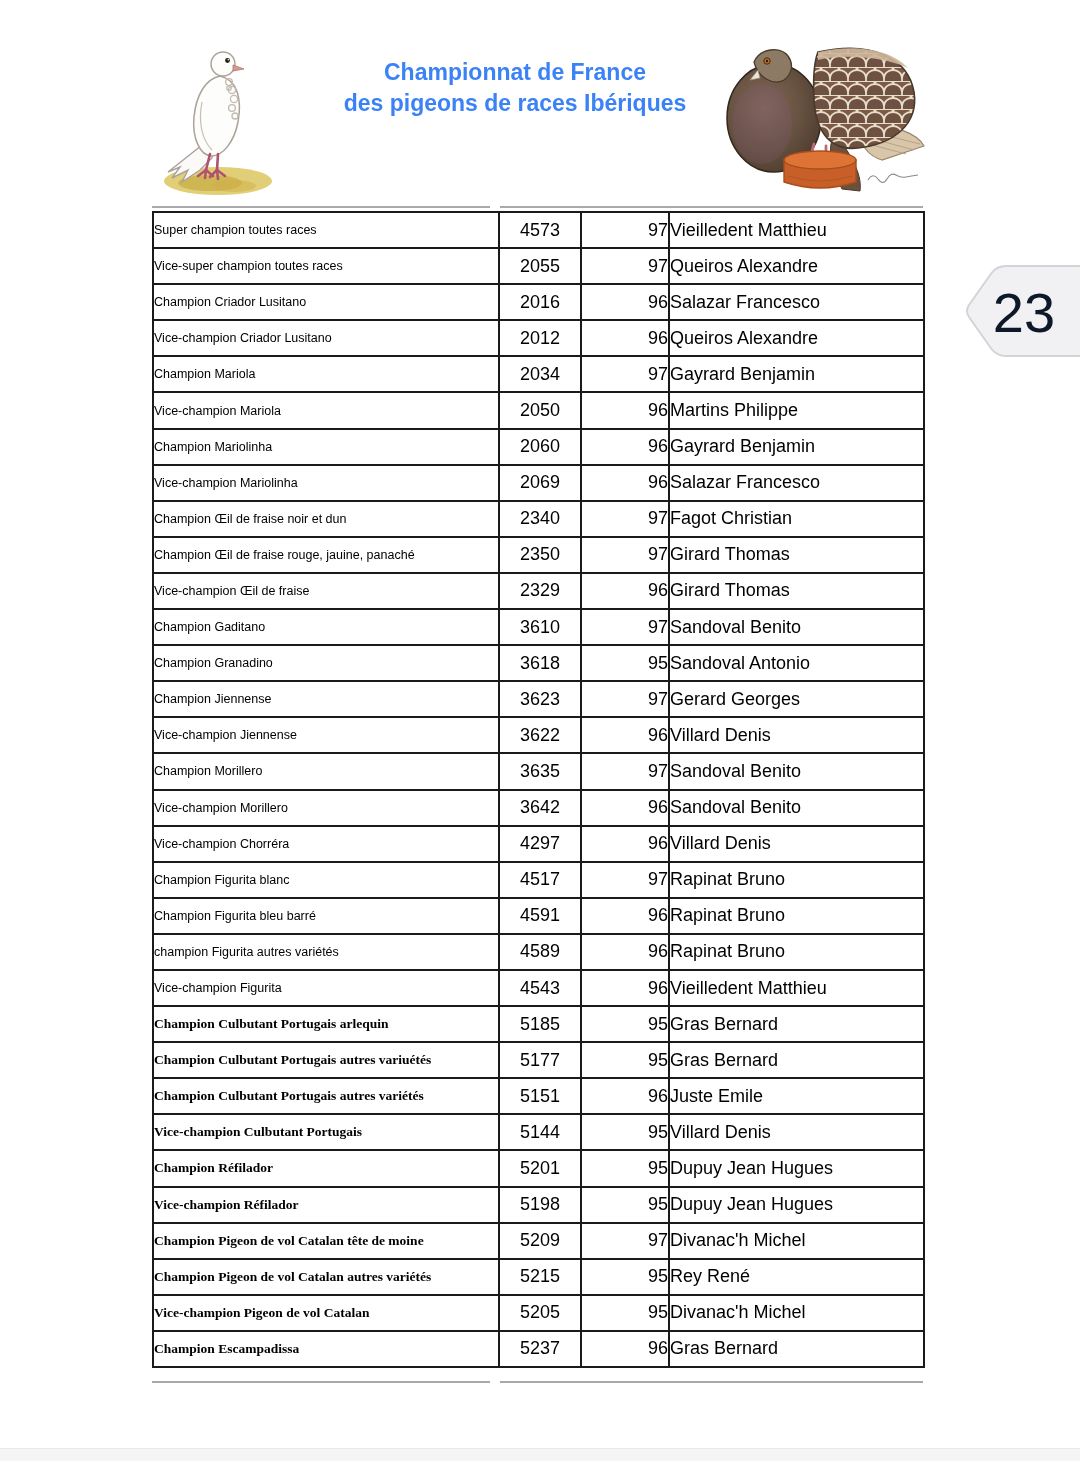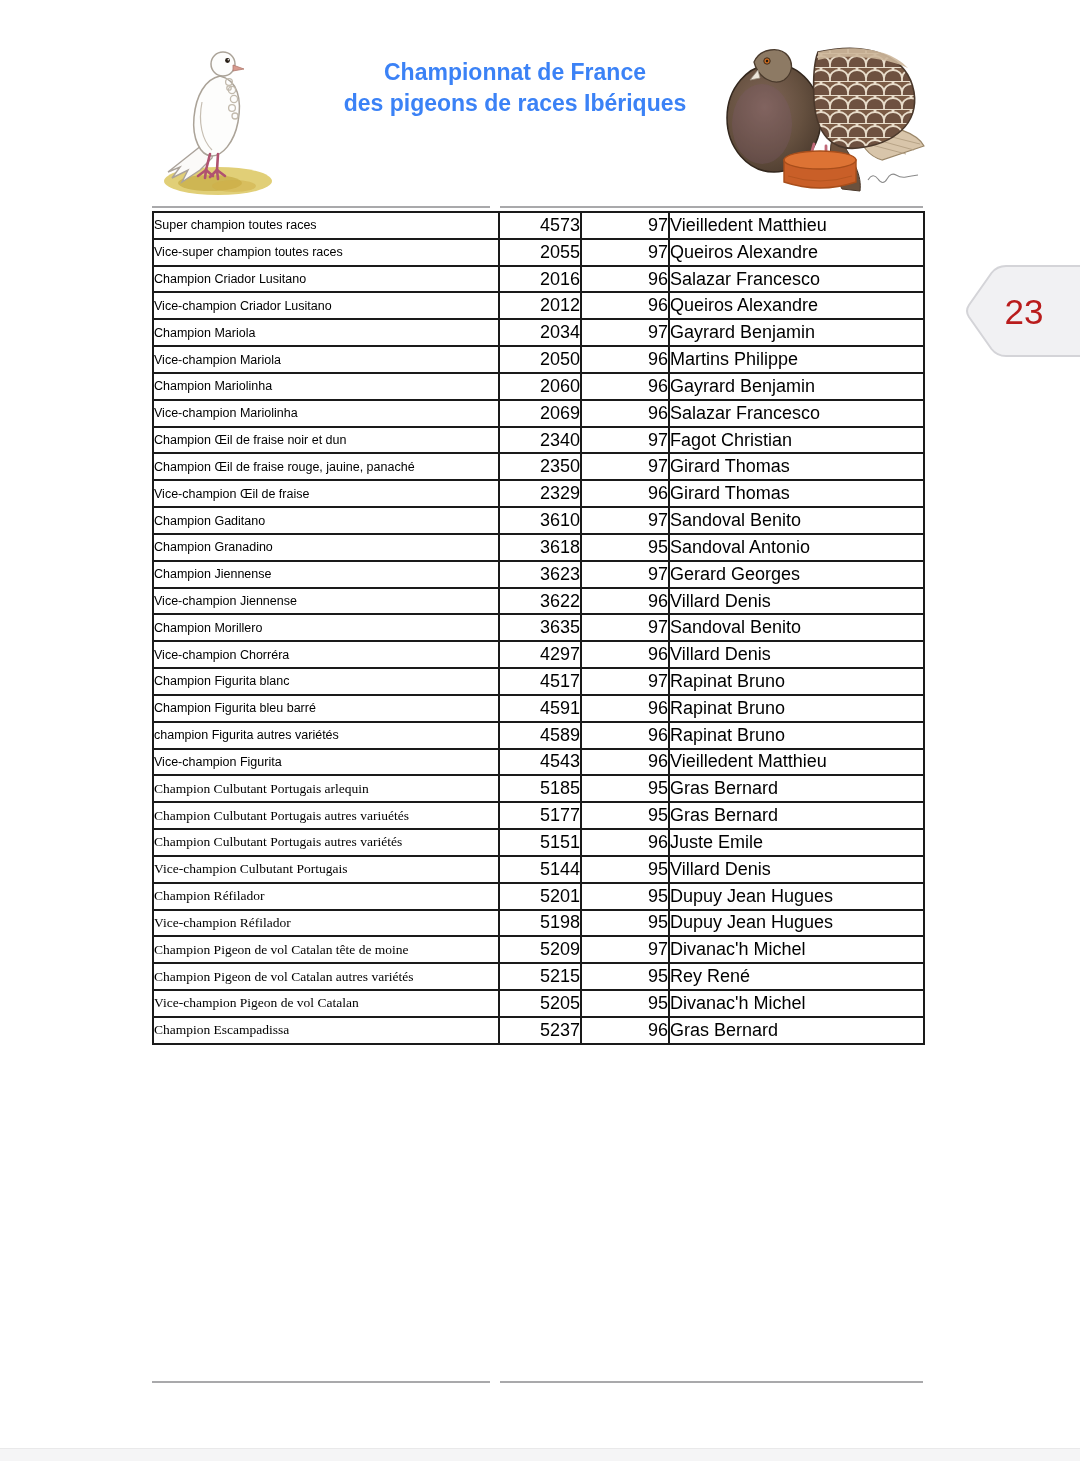--- a/index.html
+++ b/index.html
@@ -16,38 +16,38 @@
   .pigeon-left{position:absolute;left:156px;top:42px;width:132px;height:156px;}
   .pigeon-right{position:absolute;left:722px;top:40px;width:206px;height:154px;}
   
   .hairline{position:absolute;height:2px;background:#a9a9ab;}
   .hl-top-left{left:152px;top:206px;width:338px;}
   .hl-top-right{left:500px;top:206px;width:423px;}
   .hl-bottom-left{left:152px;top:1381px;width:338px;}
   .hl-bottom-right{left:500px;top:1381px;width:423px;}
   
   table.results{
-    position:absolute;left:152px;top:211px;width:771px;height:834px;
+    position:absolute;left:152px;top:211px;width:771px;height:1157px;
     border-collapse:collapse;table-layout:fixed;
   }
   table.results td{
     border:2px solid #1a1a1a;padding:0;overflow:hidden;white-space:nowrap;
     vertical-align:middle;
   }
   td.c-cat{padding-left:8px;font-size:12.5px;}
-  td.c-cat.serif{font-family:"Liberation Serif",serif;font-size:13.5px;}
-  td.c-ring{text-align:right;padding-right:9px;font-size:18px;}
+  td.c-cat.serif{font-family:"Liberation Serif",serif;font-size:13.5px;font-weight:bold;}
+  td.c-ring{text-align:center;padding-right:9px;font-size:18px;}
   td.c-score{text-align:right;padding-right:7px;font-size:18px;}
   td.c-owner{padding-left:7px;font-size:18px;}
   
   .badge-wrap{position:absolute;left:958px;top:263px;width:122px;height:98px;}
   .badge-label{
     position:absolute;left:958px;top:263px;width:122px;height:98px;
     display:flex;align-items:center;justify-content:center;
-    font-size:35px;color:#b91c1c;padding-left:10px;box-sizing:border-box;
+    font-size:56px;color:#0f172a;padding-left:10px;box-sizing:border-box;
   }
   
   .bottom-strip{
     position:absolute;left:0;top:1448px;width:1080px;height:13px;
     background:#f5f5f6;border-top:1px solid #e9e9ea;
   }
 </style>
 </head>
 <body>
 
@@ -249,20 +249,26 @@
         <td class="c-score">96</td>
         <td class="c-owner">Villard Denis</td>
       </tr>
       <tr>
         <td class="c-cat">Champion Morillero</td>
         <td class="c-ring">3635</td>
         <td class="c-score">97</td>
         <td class="c-owner">Sandoval Benito</td>
       </tr>
       <tr>
+        <td class="c-cat">Vice-champion Morillero</td>
+        <td class="c-ring">3642</td>
+        <td class="c-score">96</td>
+        <td class="c-owner">Sandoval Benito</td>
+      </tr>
+      <tr>
         <td class="c-cat">Vice-champion Chorréra</td>
         <td class="c-ring">4297</td>
         <td class="c-score">96</td>
         <td class="c-owner">Villard Denis</td>
       </tr>
       <tr>
         <td class="c-cat">Champion Figurita blanc</td>
         <td class="c-ring">4517</td>
         <td class="c-score">97</td>
         <td class="c-owner">Rapinat Bruno</td>

